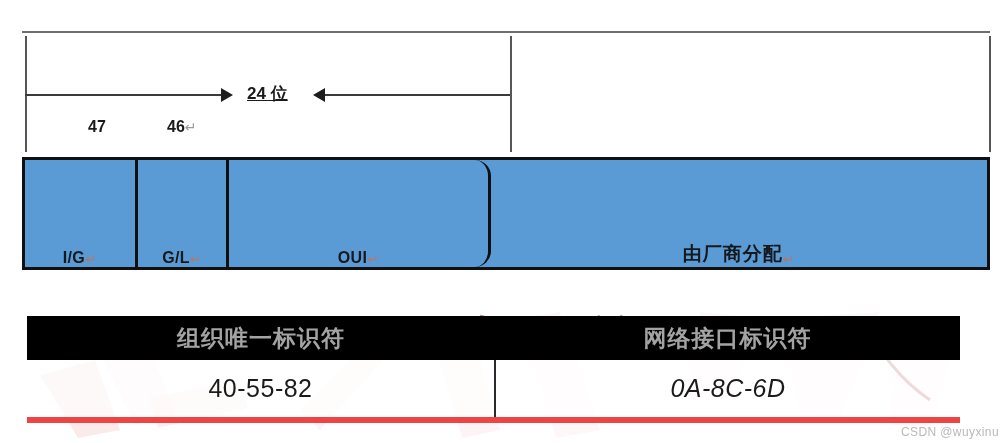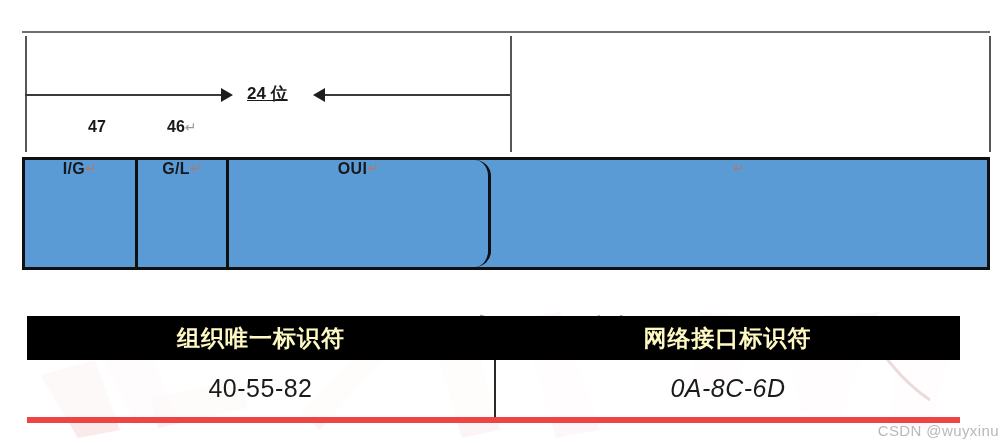--- a/index.html
+++ b/index.html
@@ -23,21 +23,21 @@
     position: absolute;
     left: 0; top: 0;
     width: 1005px; height: 443px;
     pointer-events: none;
     z-index: 5;
   }
   .wm-credit {
     position: absolute;
     right: 6px;
     bottom: 4px;
-    font-size: 15px;
+    font-size: 12px;
     letter-spacing: 0.4px;
     color: #b9b9b9;
     font-family: "Liberation Sans", sans-serif;
     z-index: 9;
   }
 
   
   .dim-area {
     position: absolute;
     left: 0; top: 0;
@@ -124,21 +124,21 @@
     border: 3px solid #101010;
     display: flex;
     background: #5B9BD5;
   }
   .field {
     position: relative;
     box-sizing: border-box;
     background: #5B9BD5;
     border-right: 3px solid #101010;
     display: flex;
-    align-items: flex-start;
+    align-items: flex-end;
     justify-content: center;
     color: #15181c;
     font-size: 16px;
     font-weight: 700;
     letter-spacing: 0.3px;
   }
   .field:last-child { border-right: none; }
   .field.f-ig  { width: 113px; }
   .field.f-gl  { width: 91px; }
   .field.f-oui { width: 262px; border-radius: 16px; }
@@ -149,21 +149,21 @@
     position: absolute;
     left: 27px;
     top: 316px;
     width: 933px;
     border-collapse: collapse;
     table-layout: fixed;
     z-index: 6;
   }
   .idtable th {
     background: #000000;
-    color: #fef9c3;
+    color: #a3a3a3;
     font-size: 23px;
     font-weight: 700;
     letter-spacing: 1px;
     height: 44px;
     text-align: center;
     border: none;
     padding: 0;
   }
   .idtable td {
     background: rgba(255,255,255,0.72);
@@ -238,20 +238,21 @@
     </div>
     <div class="field f-gl">
       <span>G/L</span>
         <span class="pilcrow red">↵</span>
     </div>
     <div class="field f-oui">
       <span>OUI</span>
         <span class="pilcrow red">↵</span>
     </div>
     <div class="field f-vendor">
+      <span>由厂商分配</span>
         <span class="pilcrow red">↵</span>
     </div>
   </div>
 
   <table class="idtable">
     <thead>
       <tr>
         <th>组织唯一标识符</th>
         <th>网络接口标识符</th>
       </tr>

